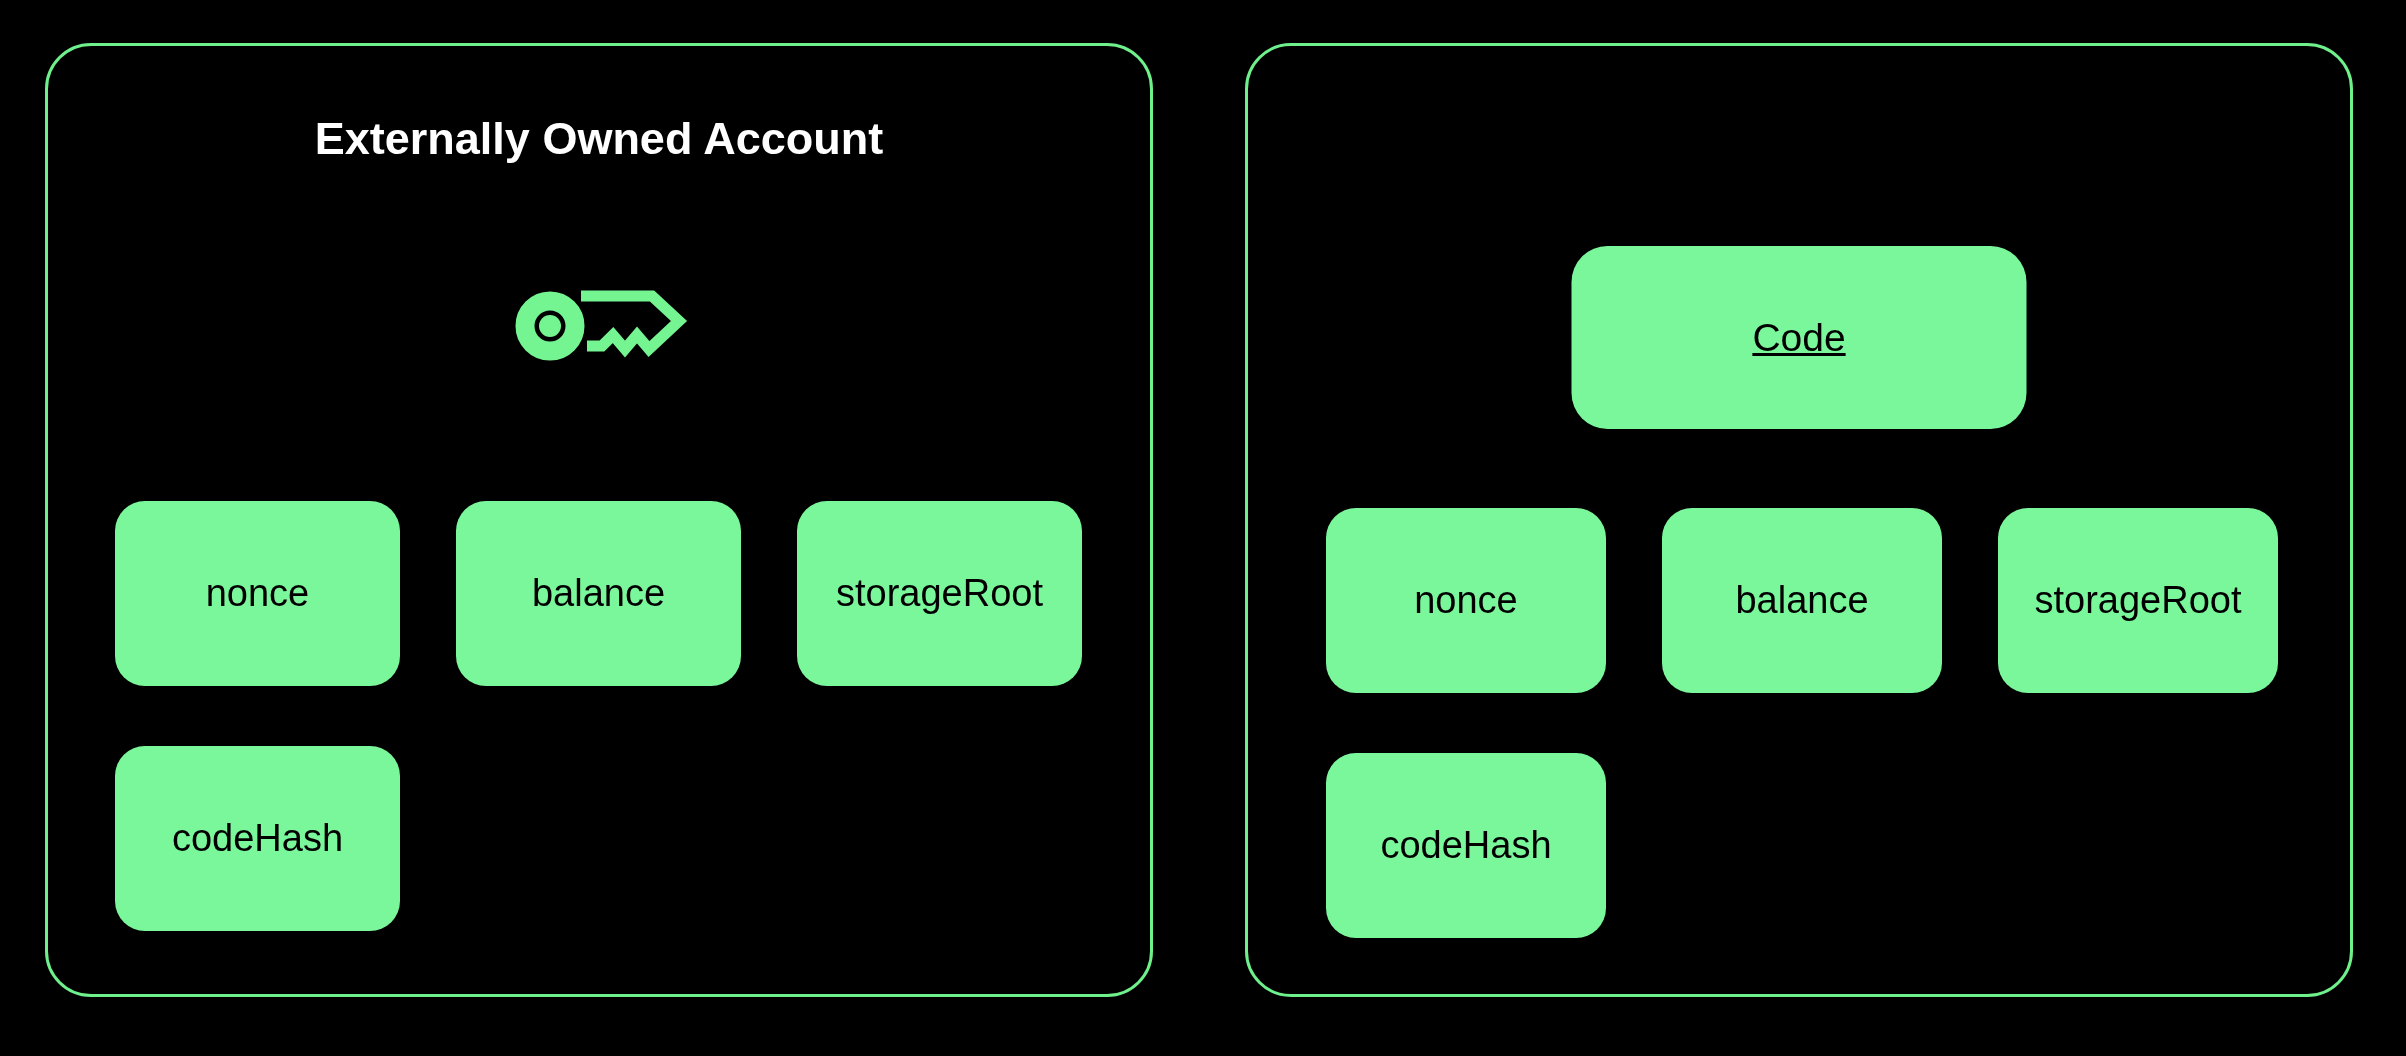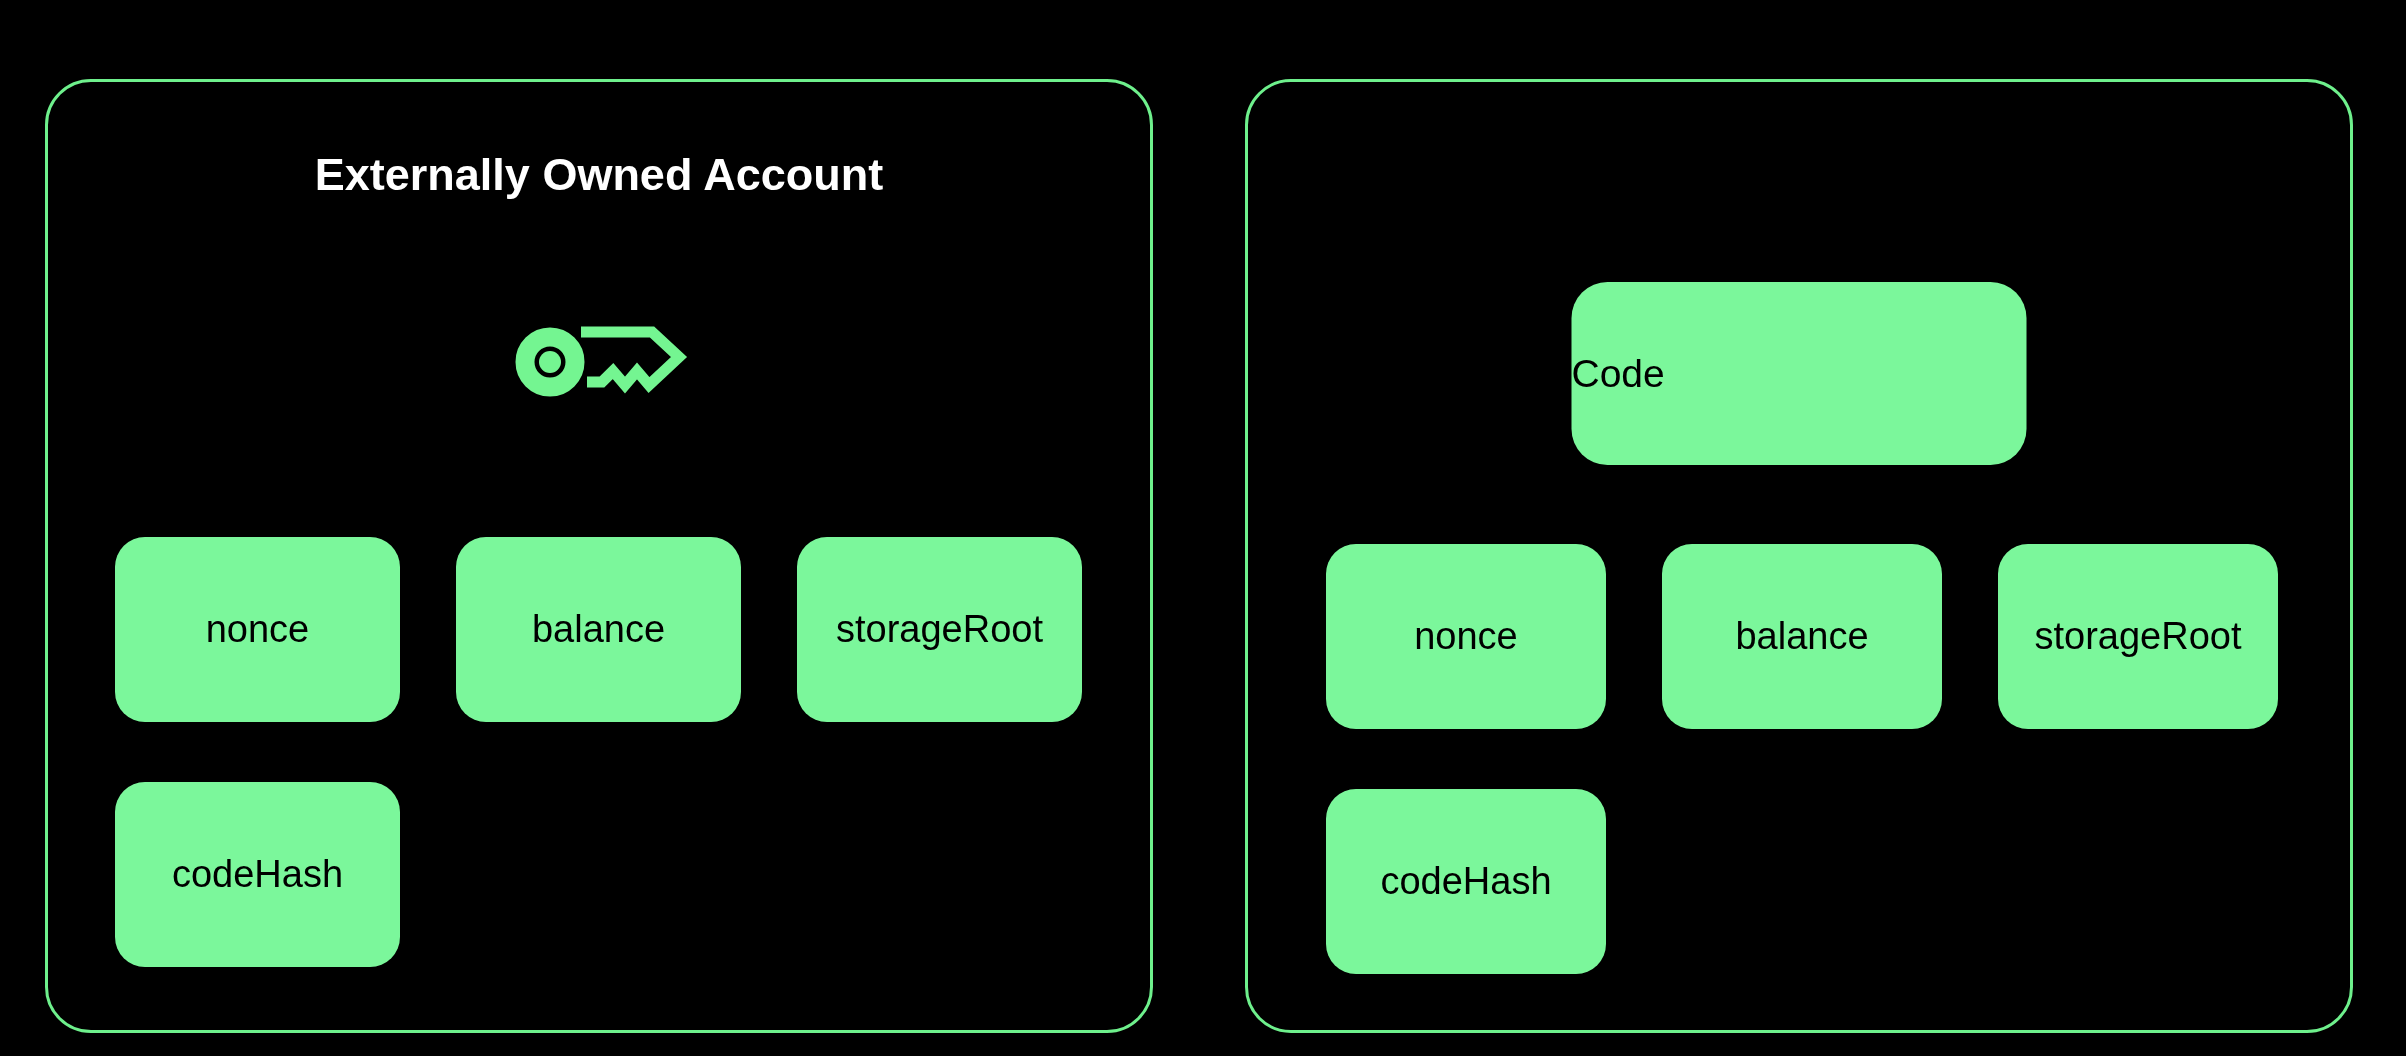--- a/index.html
+++ b/index.html
@@ -22,21 +22,20 @@
   }
   .panel {
     position: absolute;
     top: 43px;
     width: 1108px;
     height: 954px;
     border: 3px solid #6ef08c;
     border-radius: 46px;
     box-sizing: border-box;
     background: #000000;
-    margin-top: 36px;
   }
   .panel.left  { left: 45px; }
   .panel.right { left: 1245px; }
 
   .panel-title {
     position: absolute;
     top: 68px;
     left: 0;
     width: 100%;
     text-align: center;
@@ -60,23 +59,25 @@
     position: absolute;
     top: 200px;
     left: 50%;
     transform: translateX(-50%);
     width: 455px;
     height: 183px;
     background: #7bf79b;
     border-radius: 36px;
     display: flex;
     align-items: center;
+    justify-content: center;
     color: #000000;
     font-size: 39px;
     font-weight: 400;
+    text-decoration: underline;
   }
 
   .field-grid {
     position: absolute;
     display: grid;
     grid-template-columns: 1fr 1fr 1fr;
     column-gap: 56px;
     row-gap: 60px;
   }
   .panel.left .field-grid {

